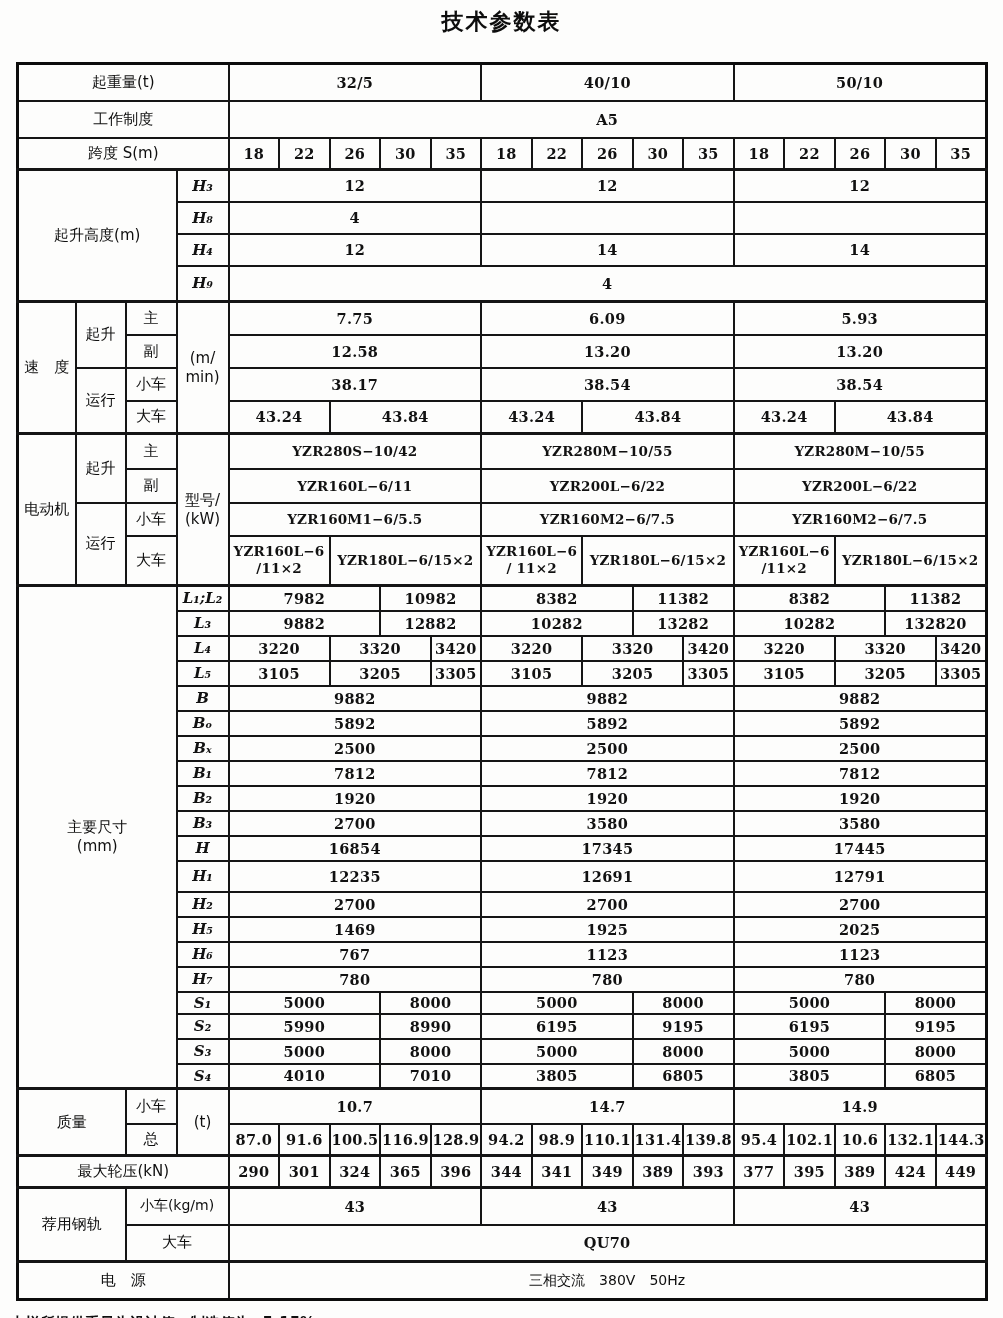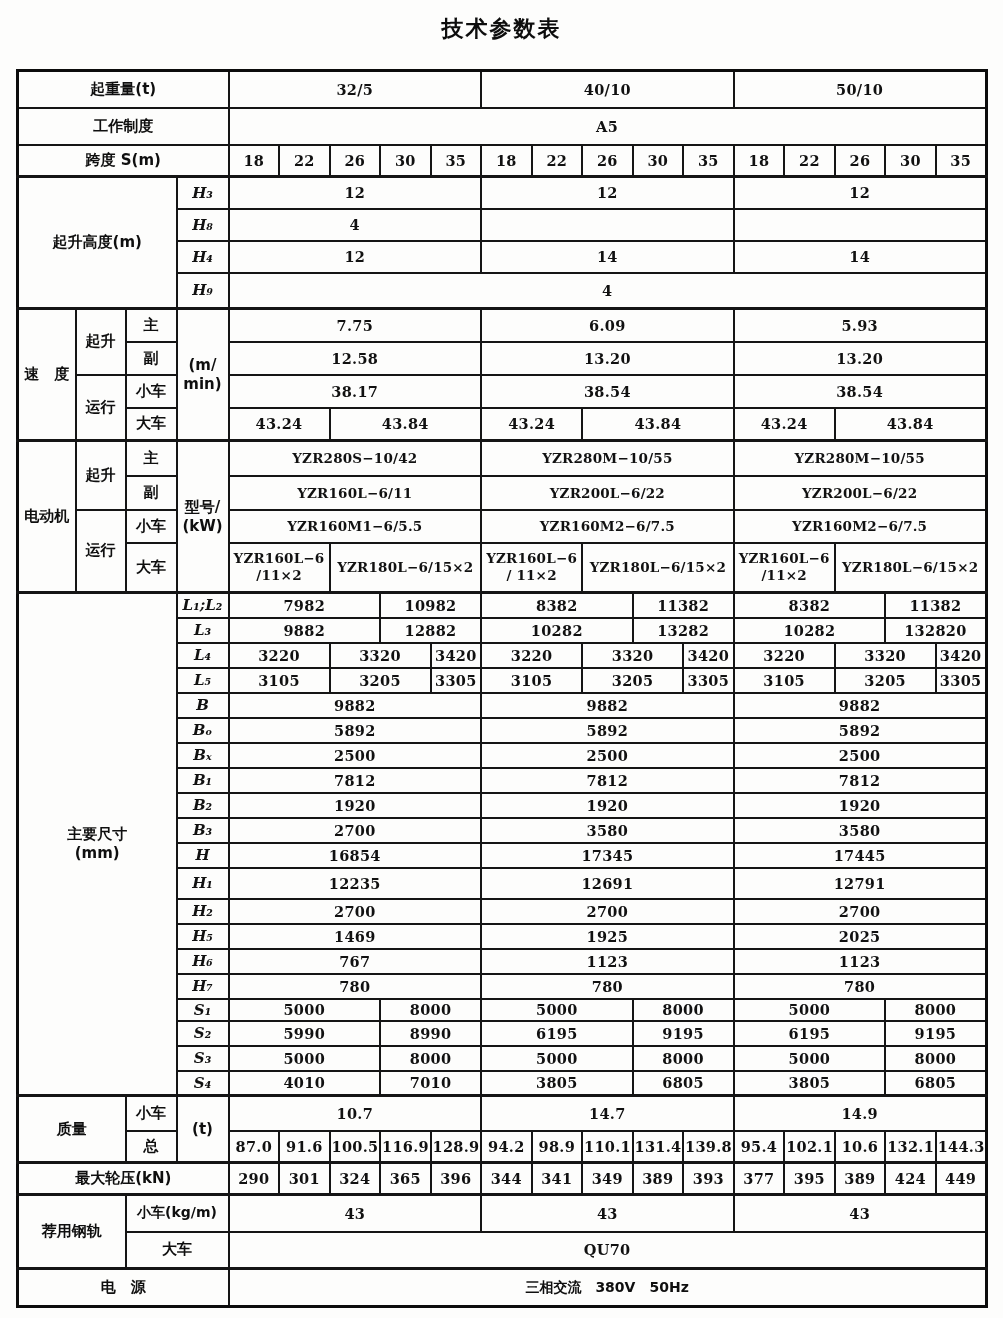--- a/index.html
+++ b/index.html
@@ -6,41 +6,41 @@
   body {
     width:1003px; height:1318px;
     background:#fdfdfc;
     font-family:"DejaVu Sans","Liberation Sans",sans-serif;
     color:#111;
   }
   .page { position:relative; width:1003px; height:1318px; }
   .title {
     text-align:center;
     font-size:22px; font-weight:800; letter-spacing:2px;
-    padding-top:14px; margin:0 0 0 0;
+    padding-top:7px; margin:0 0 0 0;
     color:#0d0d0d;
   }
   table.param {
     border-collapse:collapse;
     table-layout:fixed;
     width:969px;
     margin:25px 0 0 16px;
     border:3px solid #0c0c0c;
   }
   table.param td {
     border:2px solid #151515;
     text-align:center;
     vertical-align:middle;
     padding:0 1px;
     overflow:hidden;
   }
   tr.bt td { border-top-width:3px; }
   td.zh {
     font-family:"DejaVu Sans","Liberation Sans",sans-serif;
-    font-size:15px; font-weight:700; color:#0f0f0f;
+    font-size:15px; font-weight:400; color:#0f0f0f;
   }
   td.zhs { font-size:14px; }
   td.math {
     font-family:"DejaVu Serif","Liberation Serif",serif;
     font-style:italic; font-weight:700; font-size:15px;
   }
   td.num {
     font-family:"DejaVu Serif","Liberation Serif",serif;
     font-size:14.5px; font-weight:600; letter-spacing:0.3px;
   }

